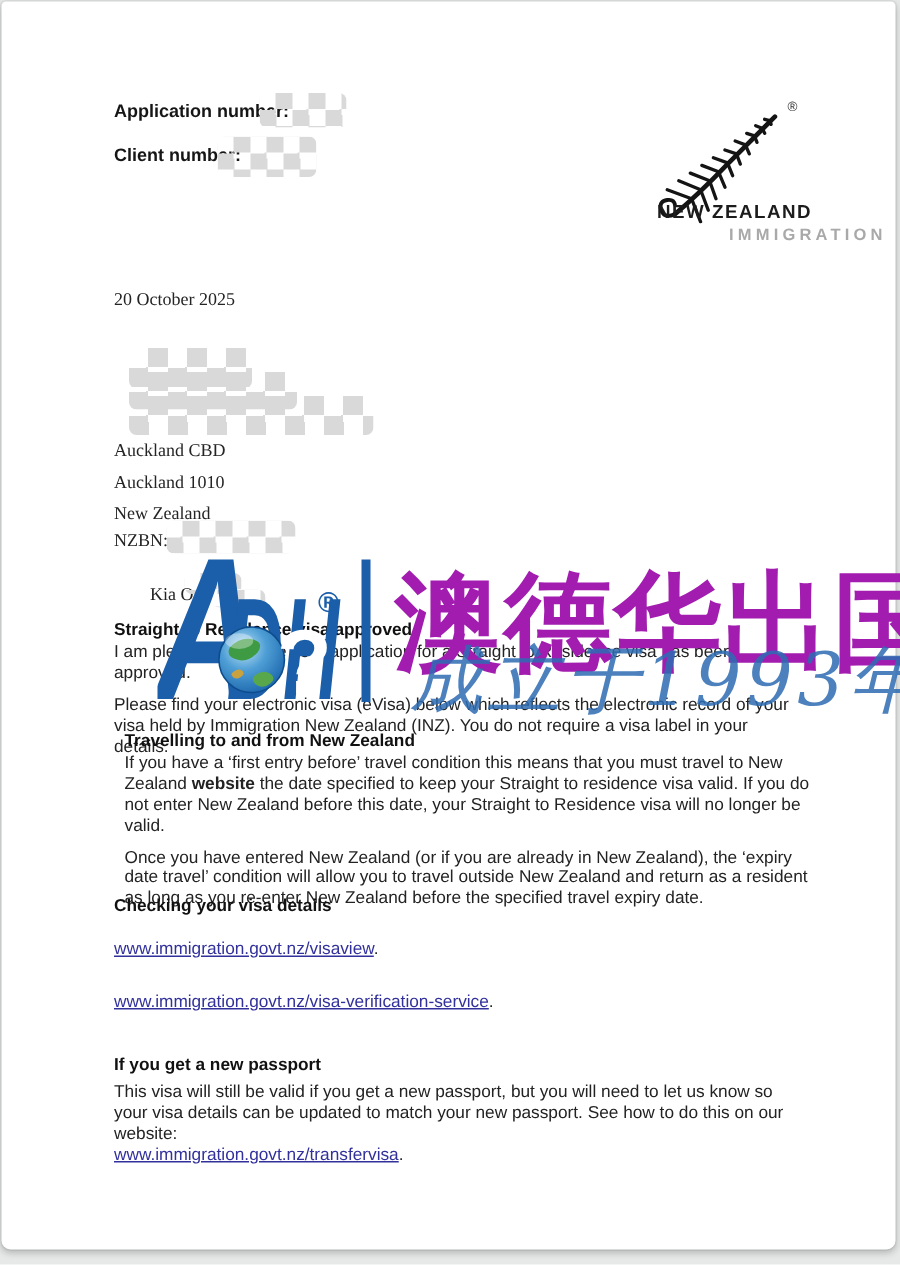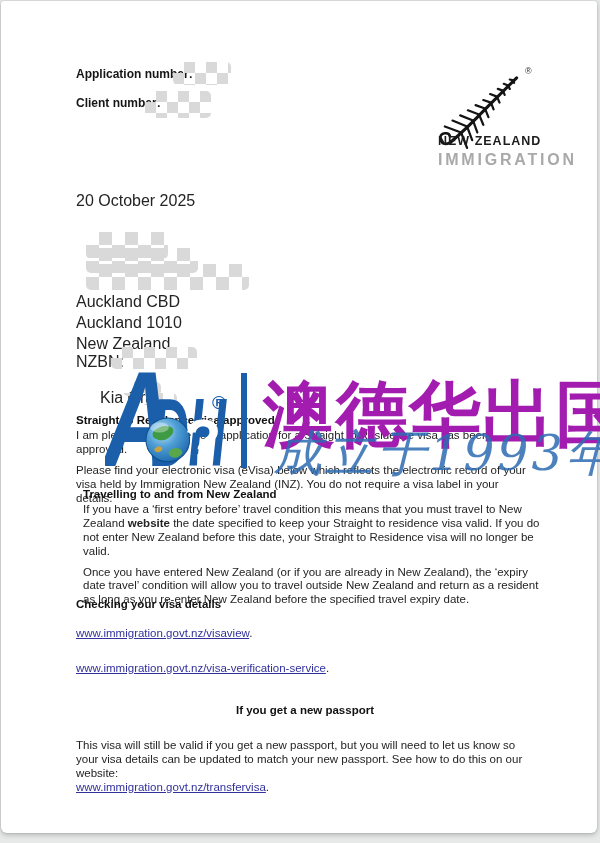--- a/index.html
+++ b/index.html
@@ -3,36 +3,36 @@
 <meta charset="utf-8">
 <style>
   * { margin:0; padding:0; box-sizing:border-box; }
   html,body { width:600px; height:843px; }
   body { background:#e7e9e9; font-family:"Liberation Sans", sans-serif; color:#202020; position:relative; overflow:hidden; }
   .page { position:absolute; left:1px; top:1px; width:596px; height:832px; background:#ffffff;
           border-radius:3px 3px 6px 6px; box-shadow:0 2px 5px rgba(0,0,0,.22), 0 0 0 1px rgba(0,0,0,.04); }
   .abs { position:absolute; }
 
   .lbl { font-size:12px; font-weight:bold; color:#161616; }
-  .txt { font-size:16px; color:#242424; }
+  .txt { font-size:12px; color:#242424;font-family:Liberation Serif, serif; }
   .body-text { font-size:11.5px; line-height:13.9px; color:#232323; width:458px; }
   .body-text p { margin:0; }
   .body-text p + p { margin-top:7px; }
   .sec-head { font-size:11.5px; font-weight:bold; color:#111; margin-bottom:1px; }
   a.doc-link { color:#32319c; text-decoration:underline; cursor:pointer; }
   .link-suffix { color:#232323; }
 
   
   .checker { background:repeating-conic-gradient(#d9d9d9 0% 25%, rgba(255,255,255,0) 0% 50%) 0 0 / 26px 26px;
              border-radius:5px; }
   .checker.small { background-size:22px 22px; }
 
   
   .nz-logo-title { font-size:12.5px; font-weight:800; letter-spacing:1px; color:#1c1c1c; }
-  .nz-logo-sub { font-size:16px; font-weight:bold; letter-spacing:2.8px; color:#a9a9a9; }
+  .nz-logo-sub { font-size:11px; font-weight:bold; letter-spacing:2.8px; color:#a9a9a9;margin-left:48px; }
   .nz-logo-tm { font-size:9px; color:#333; }
 
   
   .wm { z-index:6; }
   .wm-cn { font-size:72px; font-weight:900; color:#a21caf; letter-spacing:1px; white-space:nowrap;
            font-family:Liberation Sans, sans-serif; }
   .wm-script { font-size:49px; font-style:italic; color:#2d6cb3; opacity:.85; letter-spacing:3px; white-space:nowrap;
                font-family:"DejaVu Serif", serif; }
   .wm-bar { width:6px; background:#1b5ea9; }
   .wm-reg { font-size:19px; color:#1b5ea9; font-weight:bold; }
@@ -100,21 +100,21 @@
 
   <div class="abs body-text z1" style="left:75px; top:597px;">
     <div class="sec-head">Checking your visa details</div>
     <p><br>
       <a class="doc-link">www.immigration.govt.nz/visaview</a><span class="link-suffix">.</span></p>
     <p><br>
       <a class="doc-link">www.immigration.govt.nz/visa-verification-service</a><span class="link-suffix">.</span></p>
   </div>
 
   <div class="abs body-text z1" style="left:75px; top:703px;">
-    <div class="sec-head" style="margin-bottom:21px;text-align:center;">If you get a new passport</div>
+    <div class="sec-head" style="margin-bottom:4px;">If you get a new passport</div>
     <p><span>This visa will still be valid if you get a new passport, but you will need to let us know so your visa details can be updated to match your new passport. See how to do this on our website:</span><br>
       <a class="doc-link">www.immigration.govt.nz/transfervisa</a><span class="link-suffix">.</span></p>
   </div>
 
   <div class="abs wm" style="left:104px; top:364px; width:140px; height:106px;">
     <svg viewBox="0 0 130 100" style="width:136px; height:104px;">
       <defs>
         <radialGradient id="ocean" cx="38%" cy="32%" r="75%">
           <stop offset="0%" stop-color="#bfe3f5"></stop>
           <stop offset="45%" stop-color="#4f9fd6"></stop>

